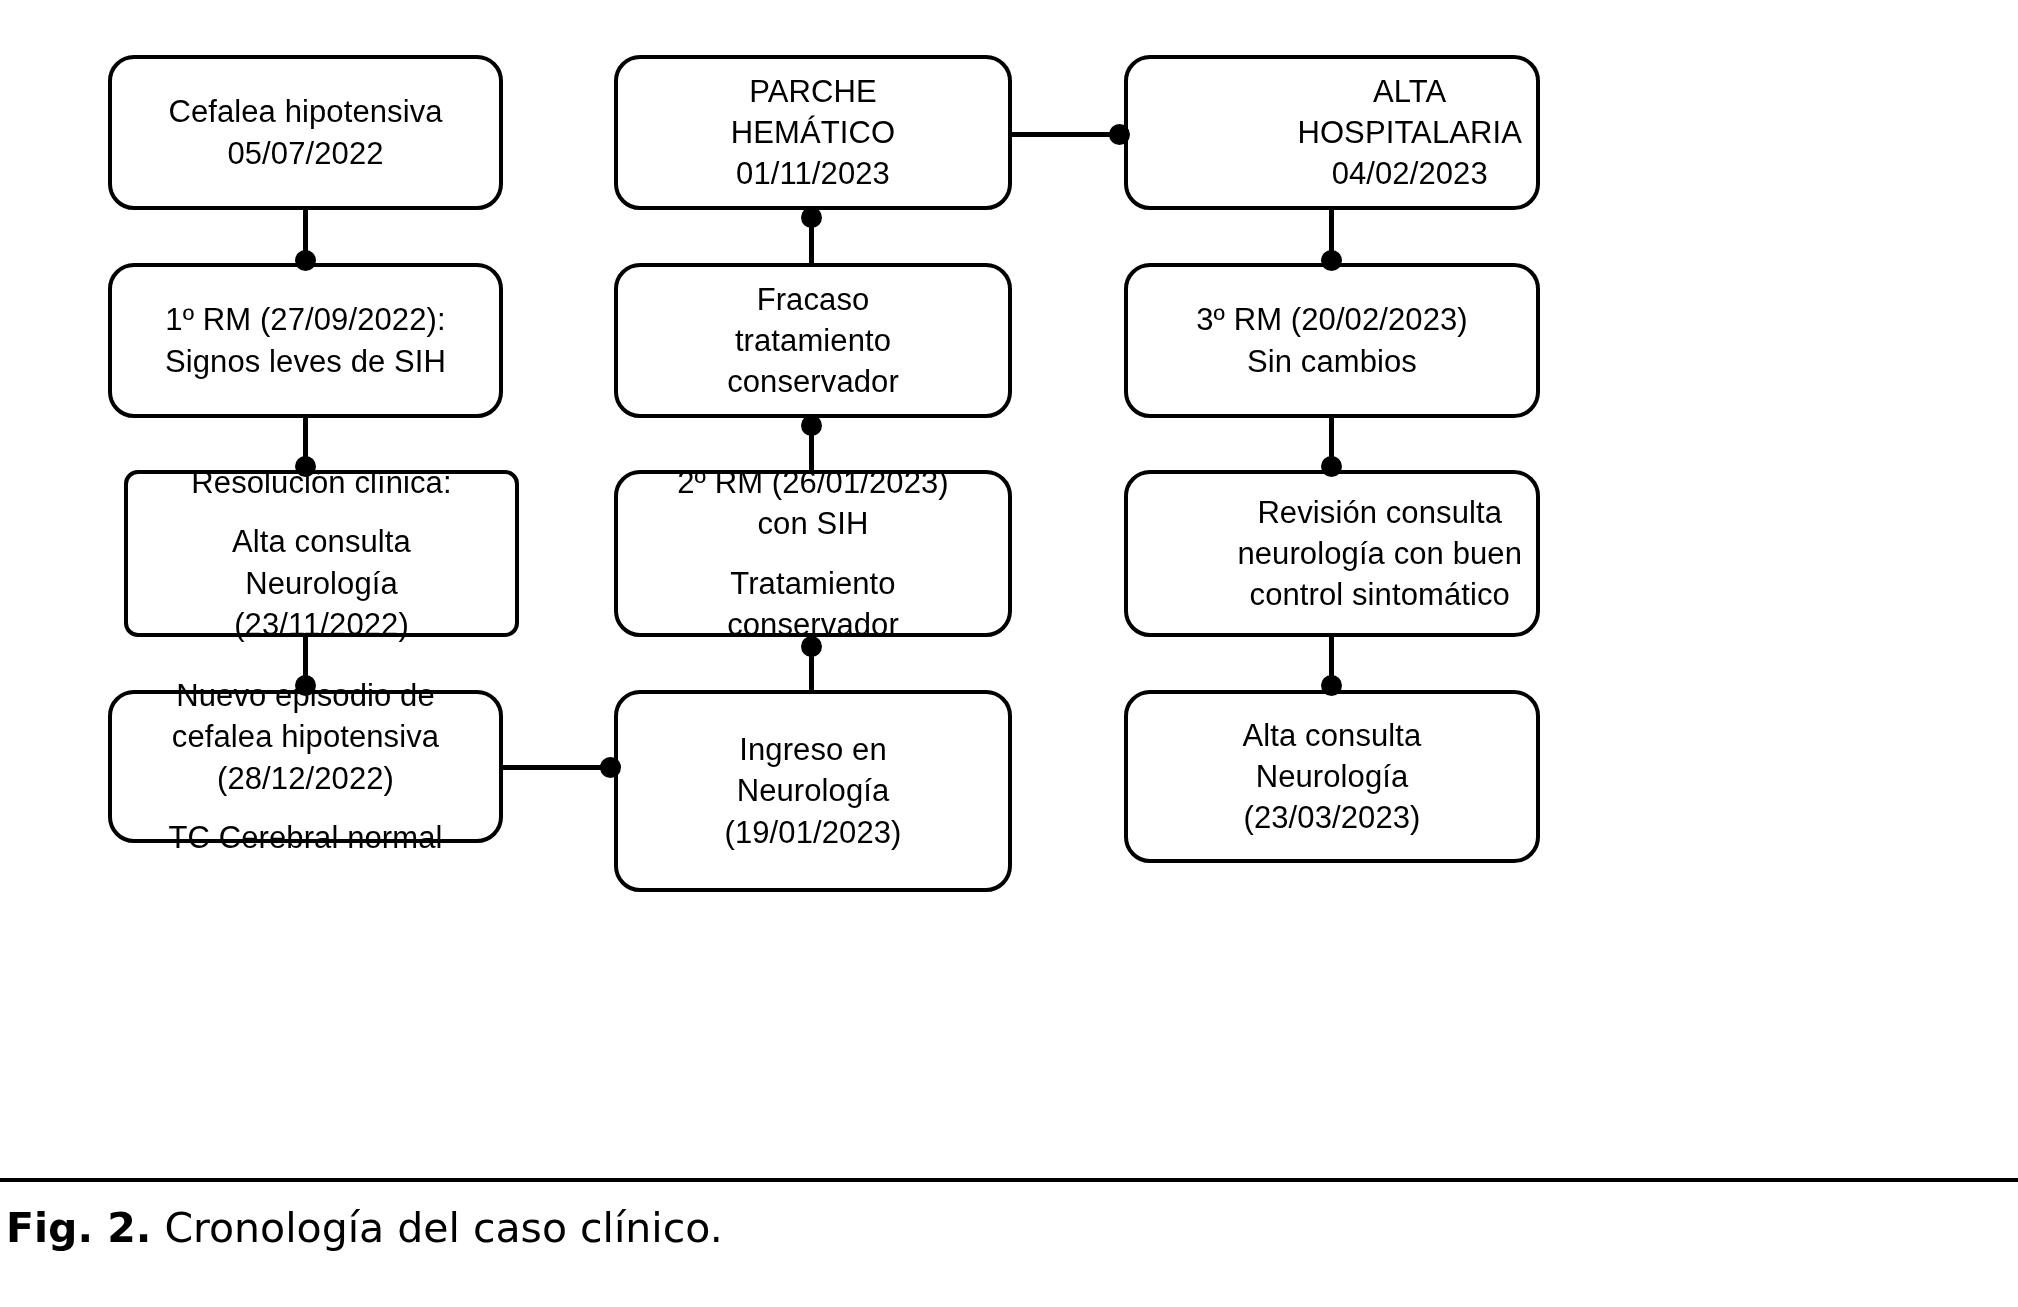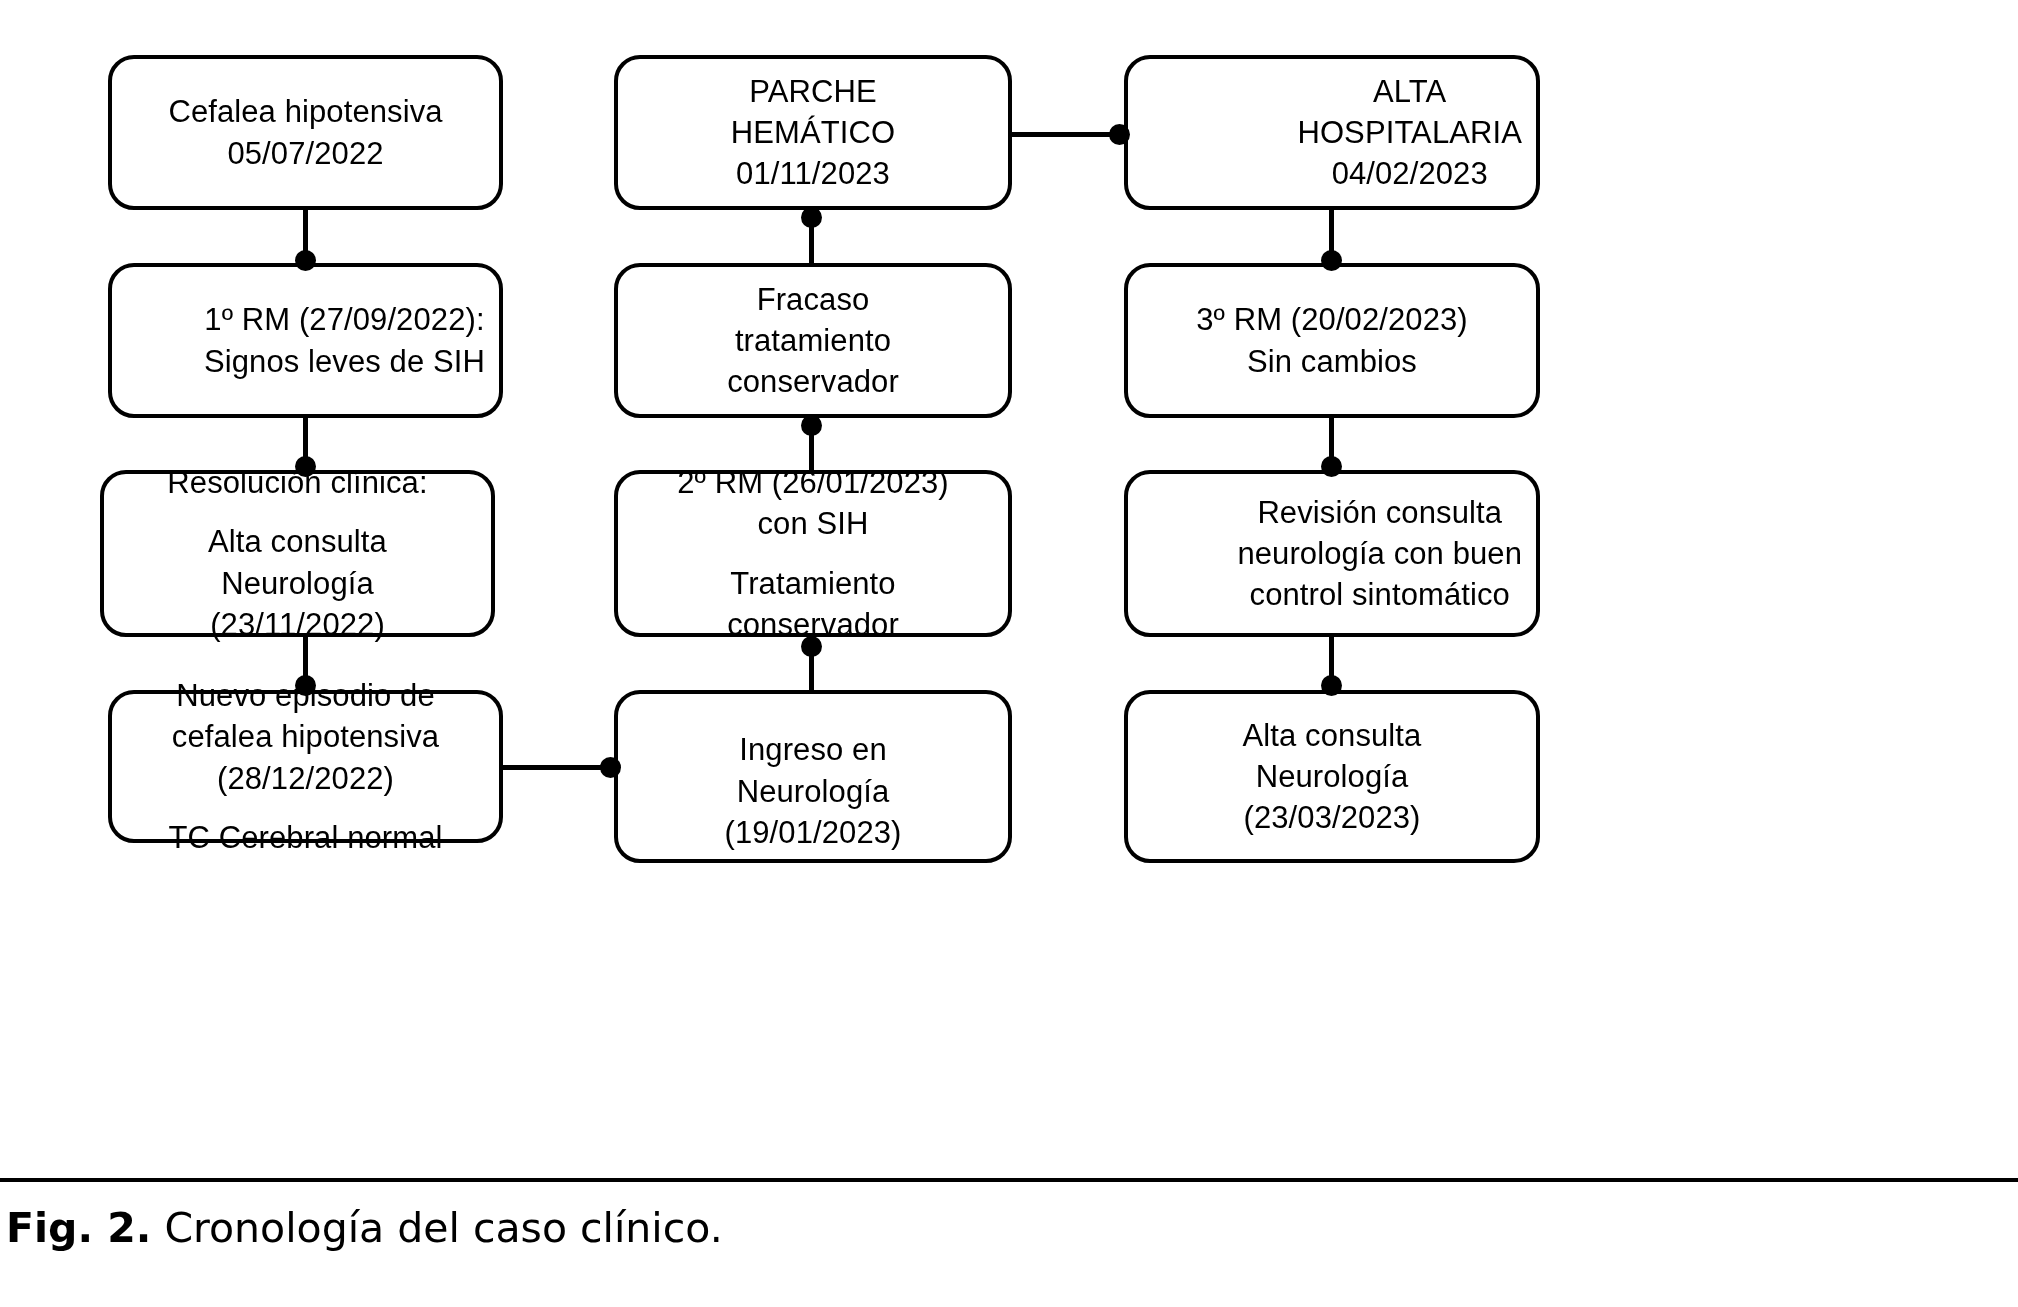--- a/index.html
+++ b/index.html
@@ -144,26 +144,26 @@
     <div class="conn-dot" style="left:1321px; top:456px;"></div>
 
     <div class="conn-v" style="left:1329px; top:632px; height:66px;"></div>
     <div class="conn-dot" style="left:1321px; top:675px;"></div>
 
     <div class="node-box" style="left:108px; top:55px; width:395px; height:155px;">
       <p class="node-para">Cefalea hipotensiva
 05/07/2022</p>
     </div>
 
-    <div class="node-box" style="left:108px; top:263px; width:395px; height:155px;align-items:flex-end;">
+    <div class="node-box" style="left:108px; top:263px; width:395px; height:155px;">
       <p class="node-para">1º RM (27/09/2022):
 Signos leves de SIH</p>
     </div>
 
-    <div class="node-box" style="left:100px; top:470px; width:395px; height:167px;">
+    <div class="node-box" style="left:124px; top:470px; width:395px; height:167px;border-radius:14px;">
       <p class="node-para">Resolución clínica:</p>
       <p class="node-para">Alta consulta
 Neurología
 (23/11/2022)</p>
     </div>
 
     <div class="node-box" style="left:108px; top:690px; width:395px; height:153px;">
       <p class="node-para">Nuevo episodio de
 cefalea hipotensiva
 (28/12/2022)</p>
@@ -182,21 +182,21 @@
 conservador</p>
     </div>
 
     <div class="node-box" style="left:614px; top:470px; width:398px; height:167px;">
       <p class="node-para">2º RM (26/01/2023)
 con SIH</p>
       <p class="node-para">Tratamiento
 conservador</p>
     </div>
 
-    <div class="node-box" style="left:614px; top:690px; width:398px; height:173px;justify-content:flex-end;">
+    <div class="node-box" style="left:614px; top:690px; width:398px; height:202px;">
       <p class="node-para">Ingreso en
 Neurología
 (19/01/2023)</p>
     </div>
 
     <div class="node-box" style="left:1124px; top:55px; width:416px; height:155px;align-items:flex-end;">
       <p class="node-para">ALTA
 HOSPITALARIA
 04/02/2023</p>
     </div>

